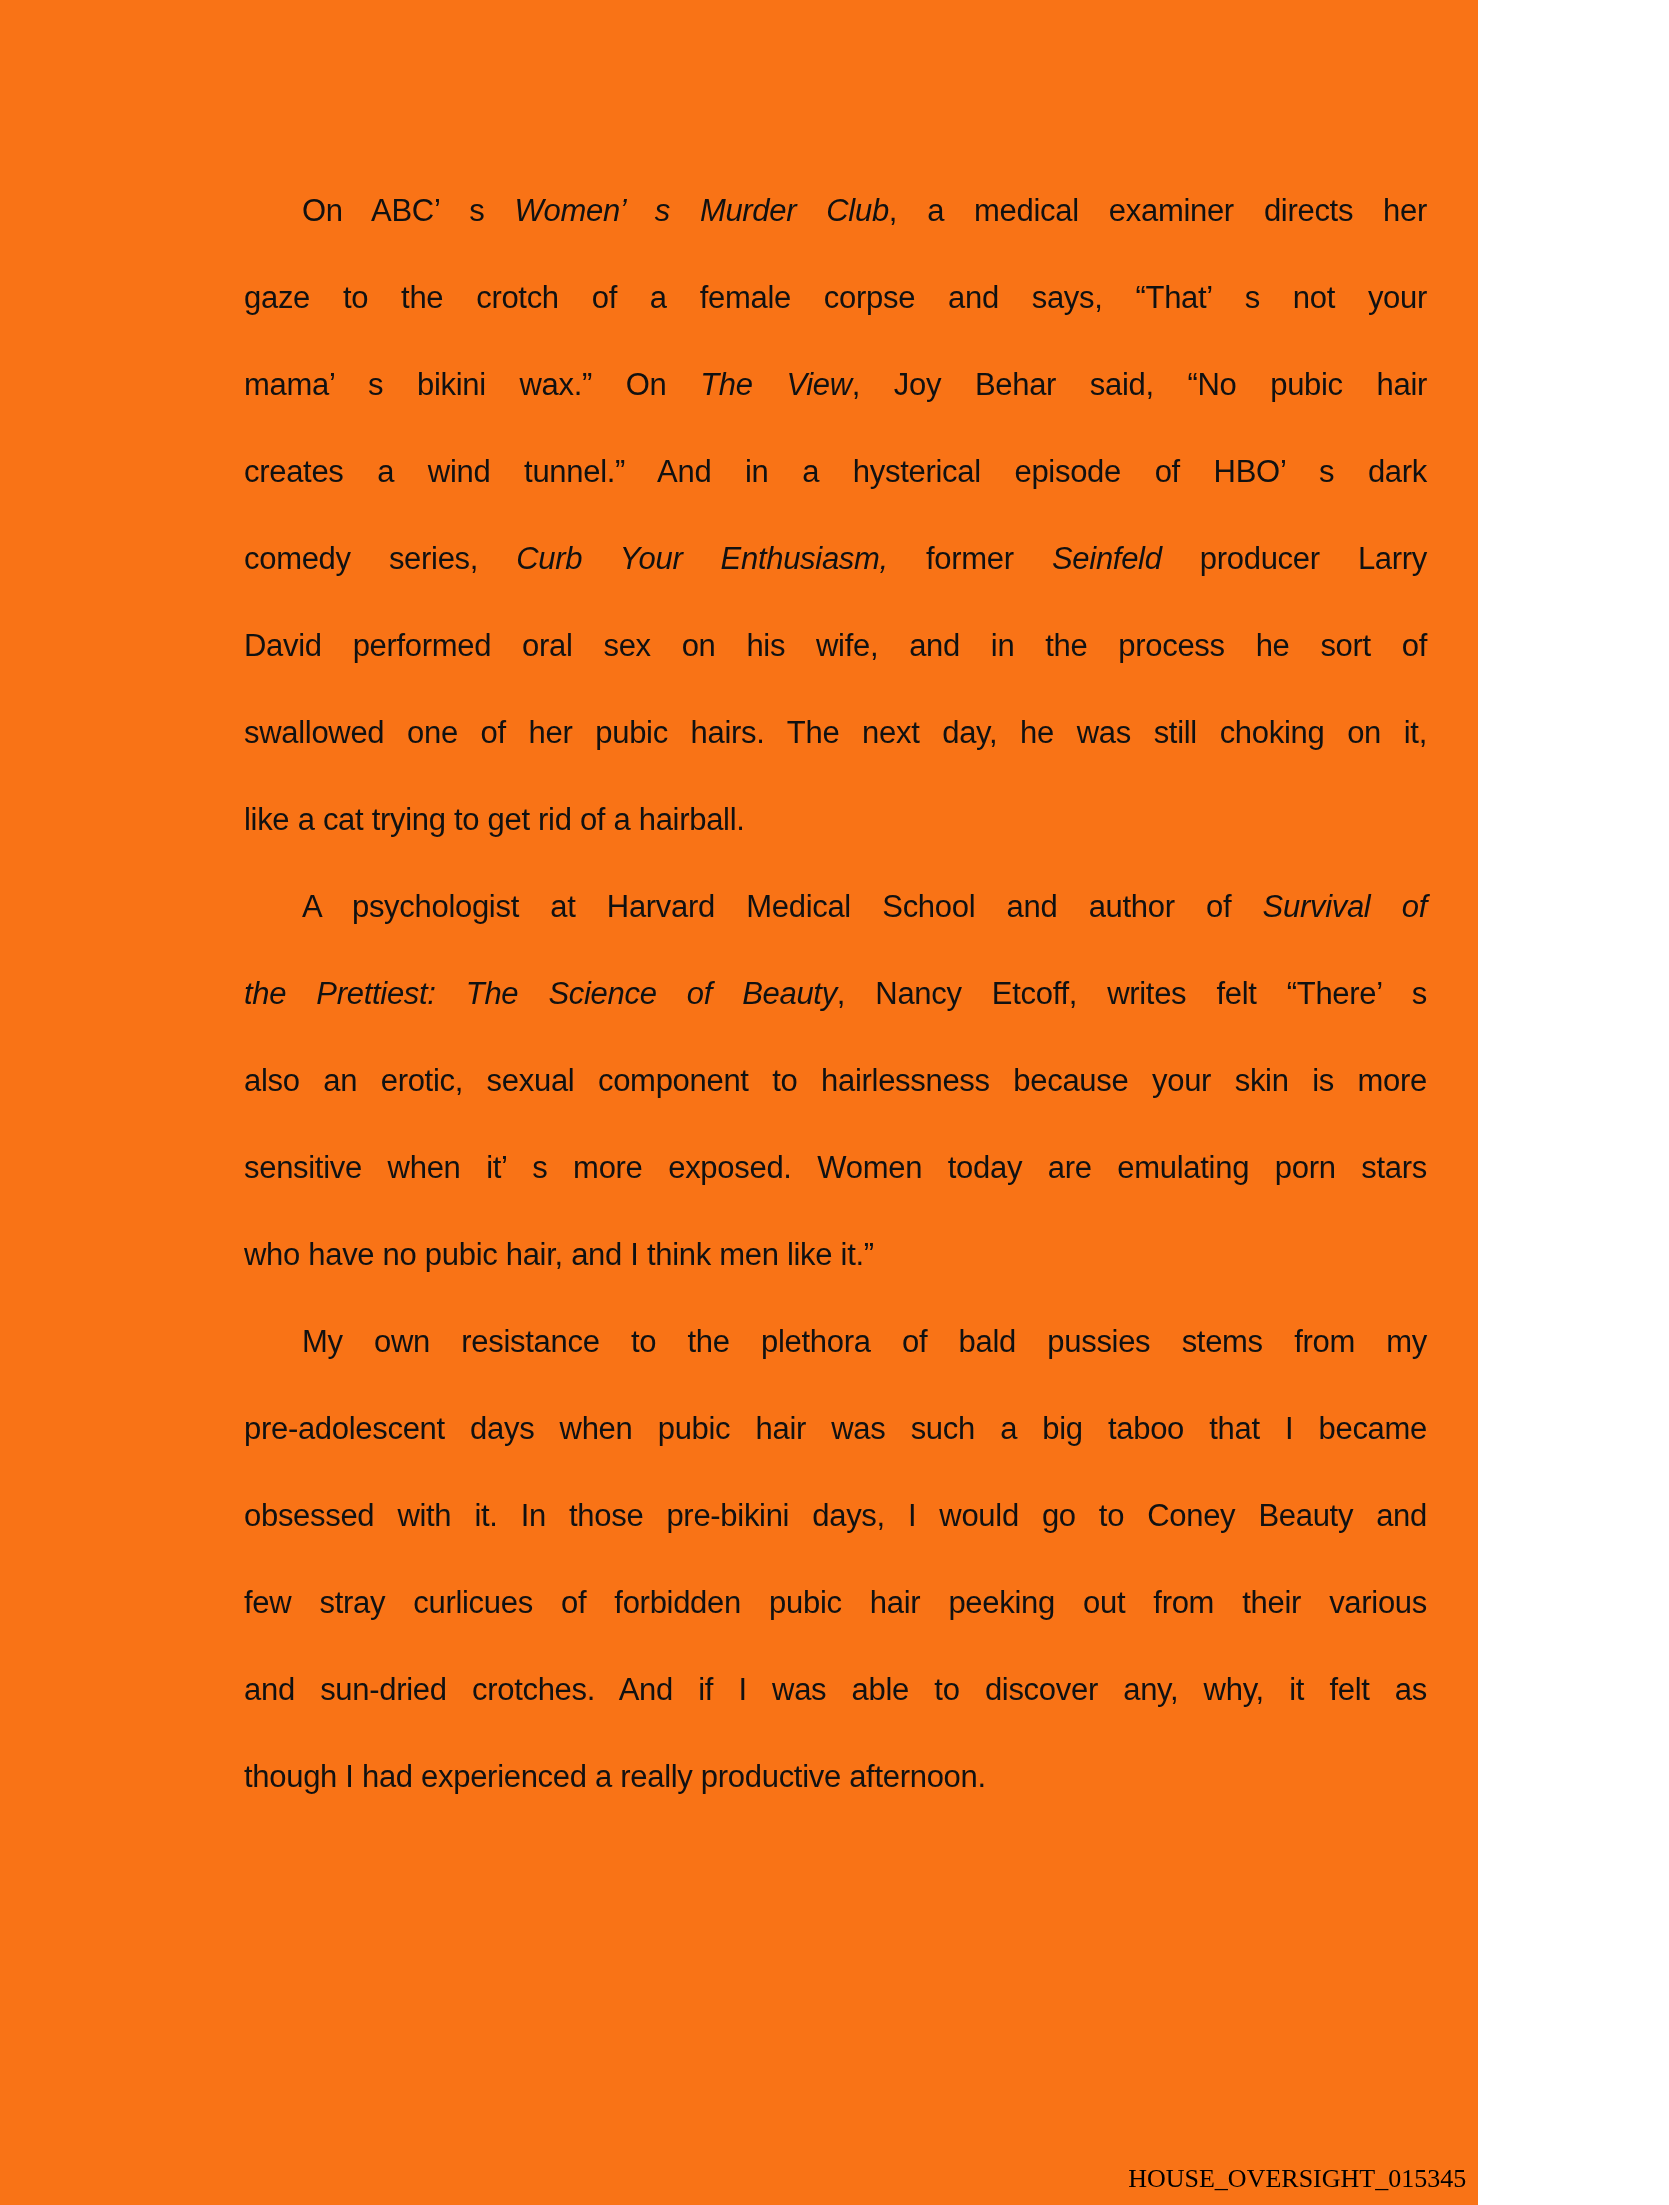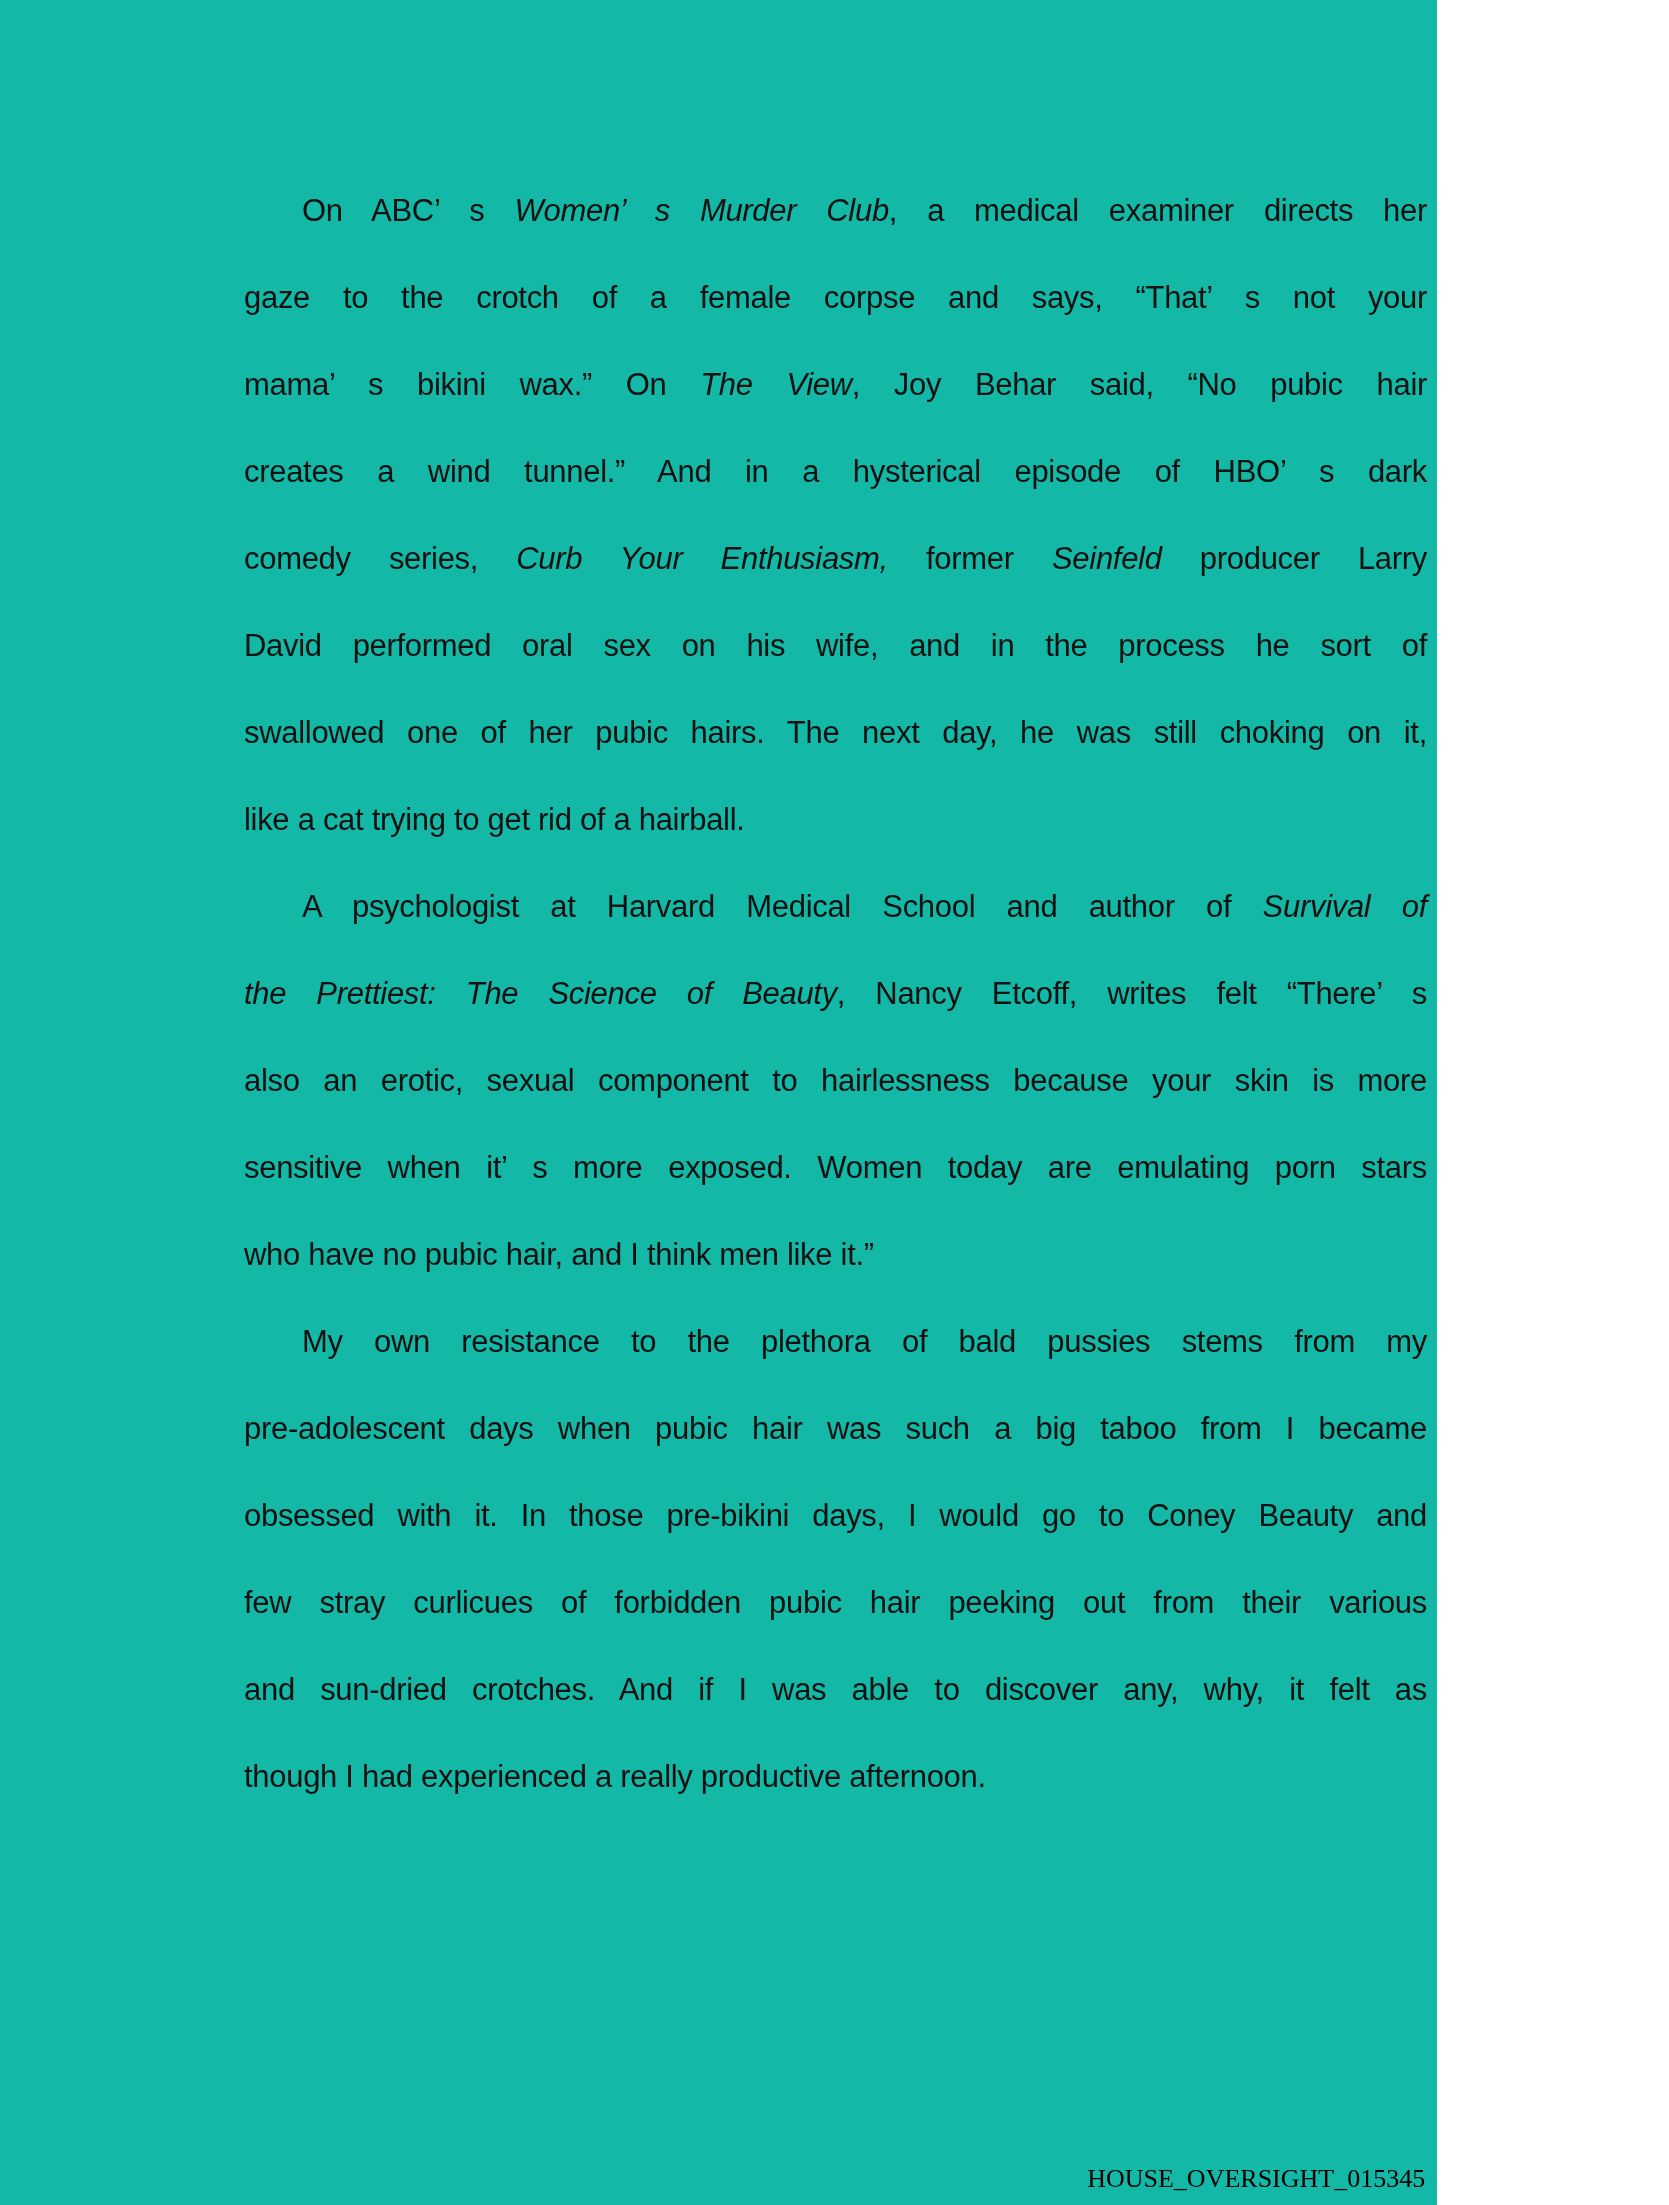--- a/index.html
+++ b/index.html
@@ -4,24 +4,25 @@
 <style>
   html, body {
     margin: 0;
     padding: 0;
     background: #ffffff;
   }
   .page {
     position: relative;
     width: 1437px;
     height: 2205px;
-    background: #14b8a6;
+    background: #f97316;
     overflow: hidden;
     font-family: "Liberation Sans", "DejaVu Sans", sans-serif;
     color: #111111;
+    padding-left: 41px;
   }
   .text-block {
     position: absolute;
     left: 244px;
     top: 167px;
     width: 1183px;
   }
   .line {
     font-size: 31px;
     line-height: 87px;
@@ -62,21 +63,21 @@
       <div class="line"><span>comedy series, </span><em>Curb Your Enthusiasm,</em><span> former </span><em>Seinfeld</em><span> producer Larry</span></div>
       <div class="line"><span>David performed oral sex on his wife, and in the process he sort of</span></div>
       <div class="line"><span>swallowed one of her pubic hairs. The next day, he was still choking on it,</span></div>
       <div class="line last"><span>like a cat trying to get rid of a hairball.</span></div>
       <div class="line indent"><span>A psychologist at Harvard Medical School and author of </span><em>Survival of</em></div>
       <div class="line"><em>the Prettiest: The Science of Beauty</em><span>, Nancy Etcoff, writes felt “There’ s</span></div>
       <div class="line"><span>also an erotic, sexual component to hairlessness because your skin is more</span></div>
       <div class="line"><span>sensitive when it’ s more exposed. Women today are emulating porn stars</span></div>
       <div class="line last"><span>who have no pubic hair, and I think men like it.”</span></div>
       <div class="line indent"><span>My own resistance to the plethora of bald pussies stems from my</span></div>
-      <div class="line"><span>pre-adolescent days when pubic hair was such a big taboo from I became</span></div>
+      <div class="line"><span>pre-adolescent days when pubic hair was such a big taboo that I became</span></div>
       <div class="line"><span>obsessed with it. In those pre-bikini days, I would go to Coney Beauty and</span></div>
       <div class="line"><span>few stray curlicues of forbidden pubic hair peeking out from their various</span></div>
       <div class="line"><span>and sun-dried crotches. And if I was able to discover any, why, it felt as</span></div>
       <div class="line last"><span>though I had experienced a really productive afternoon.</span></div>
     </div>
   <div class="footer">HOUSE_OVERSIGHT_015345</div>
 </div>
 
 
 </body></html>

